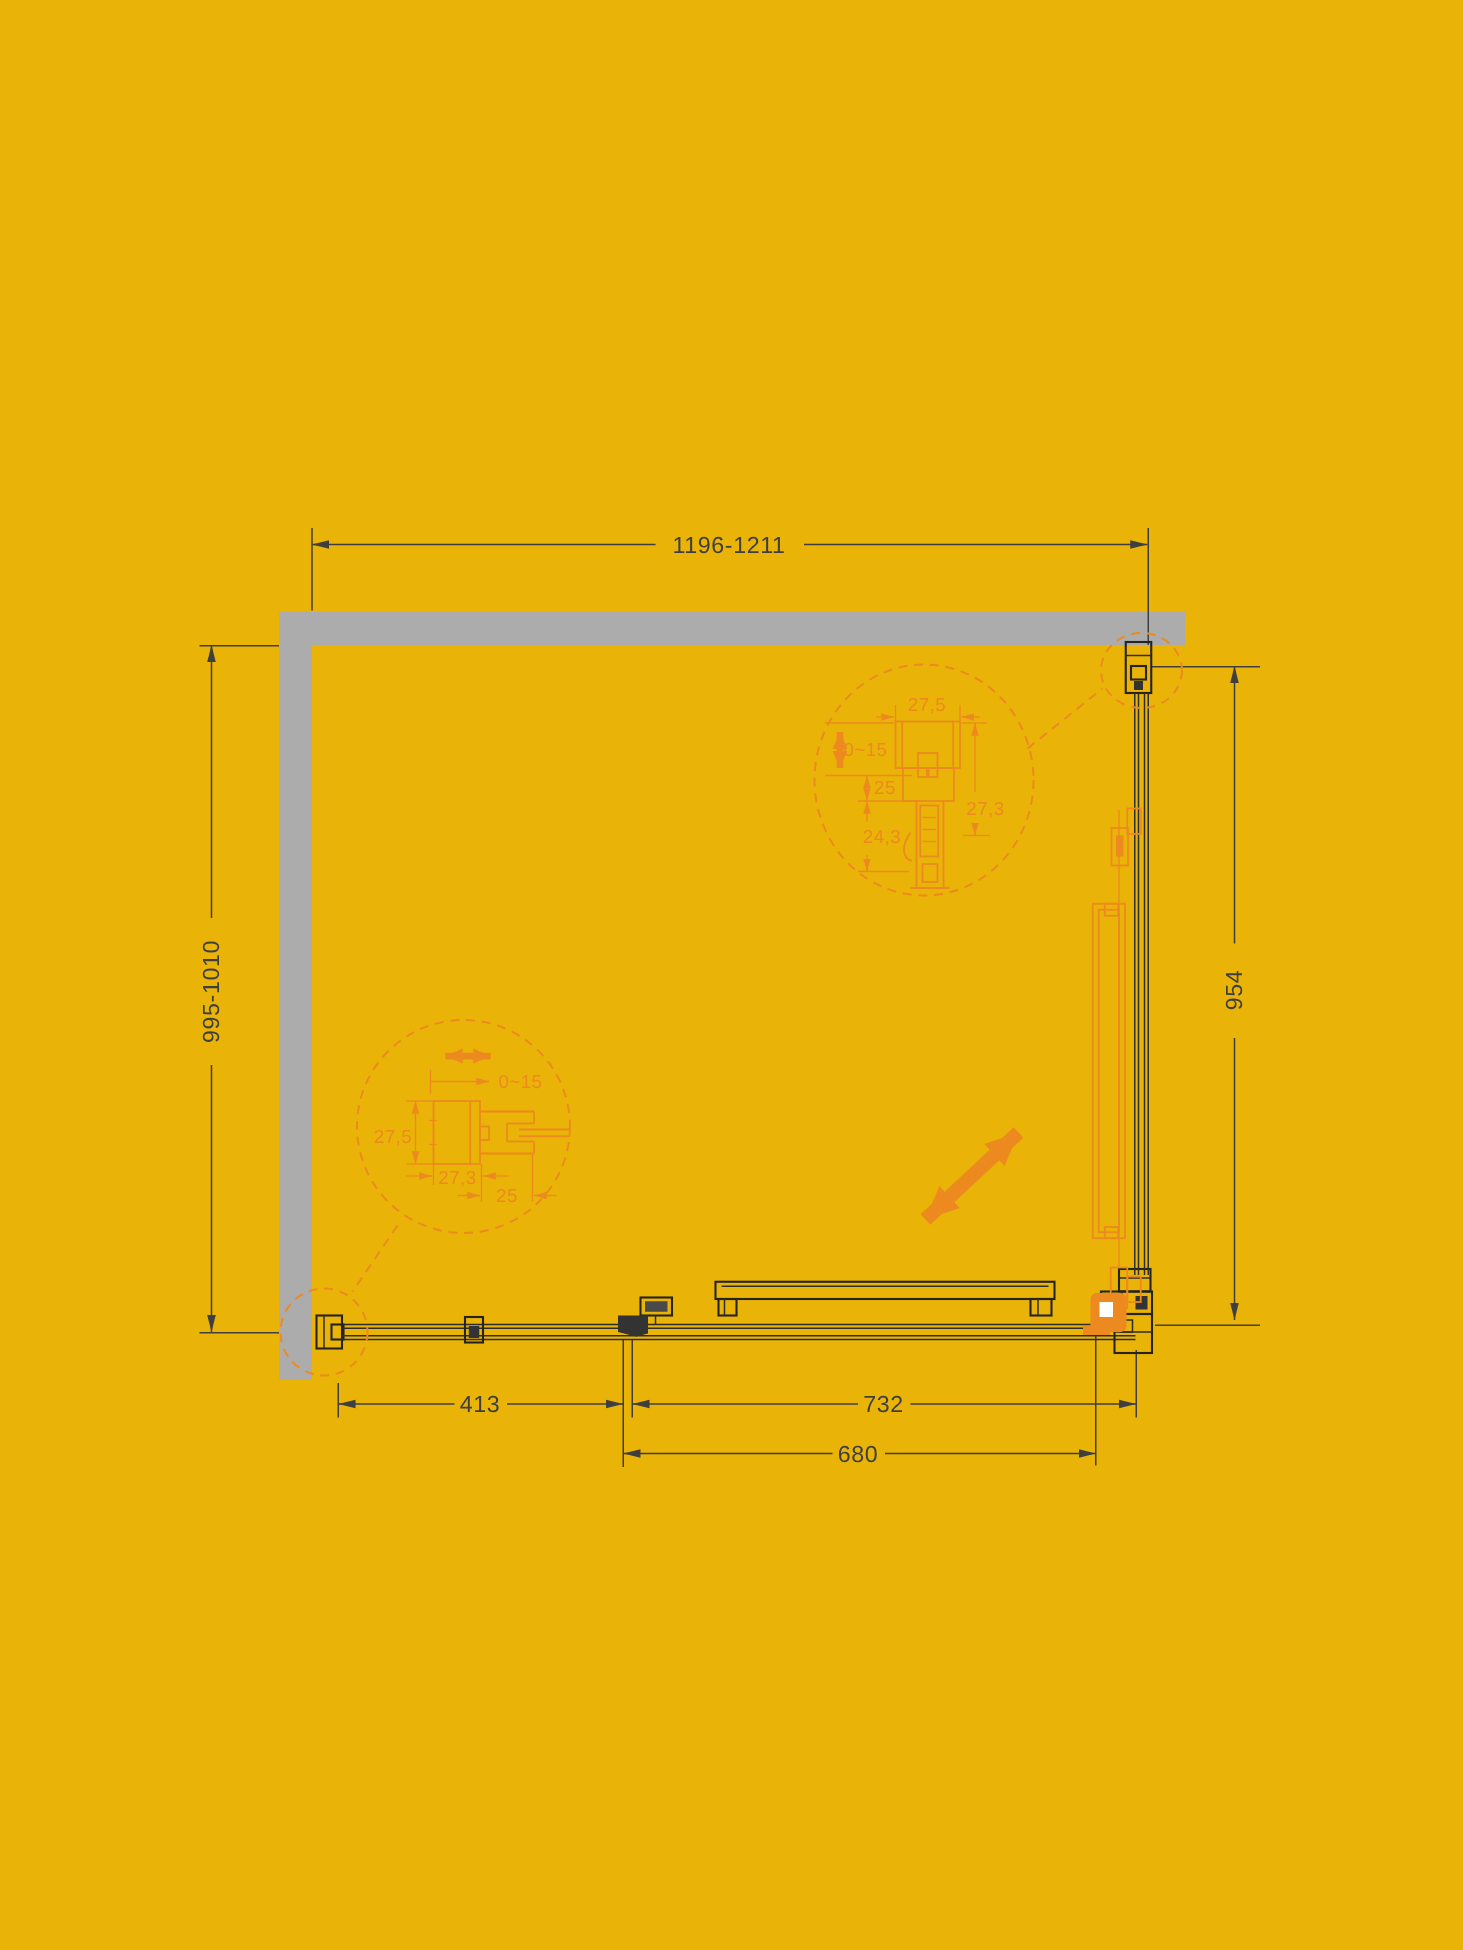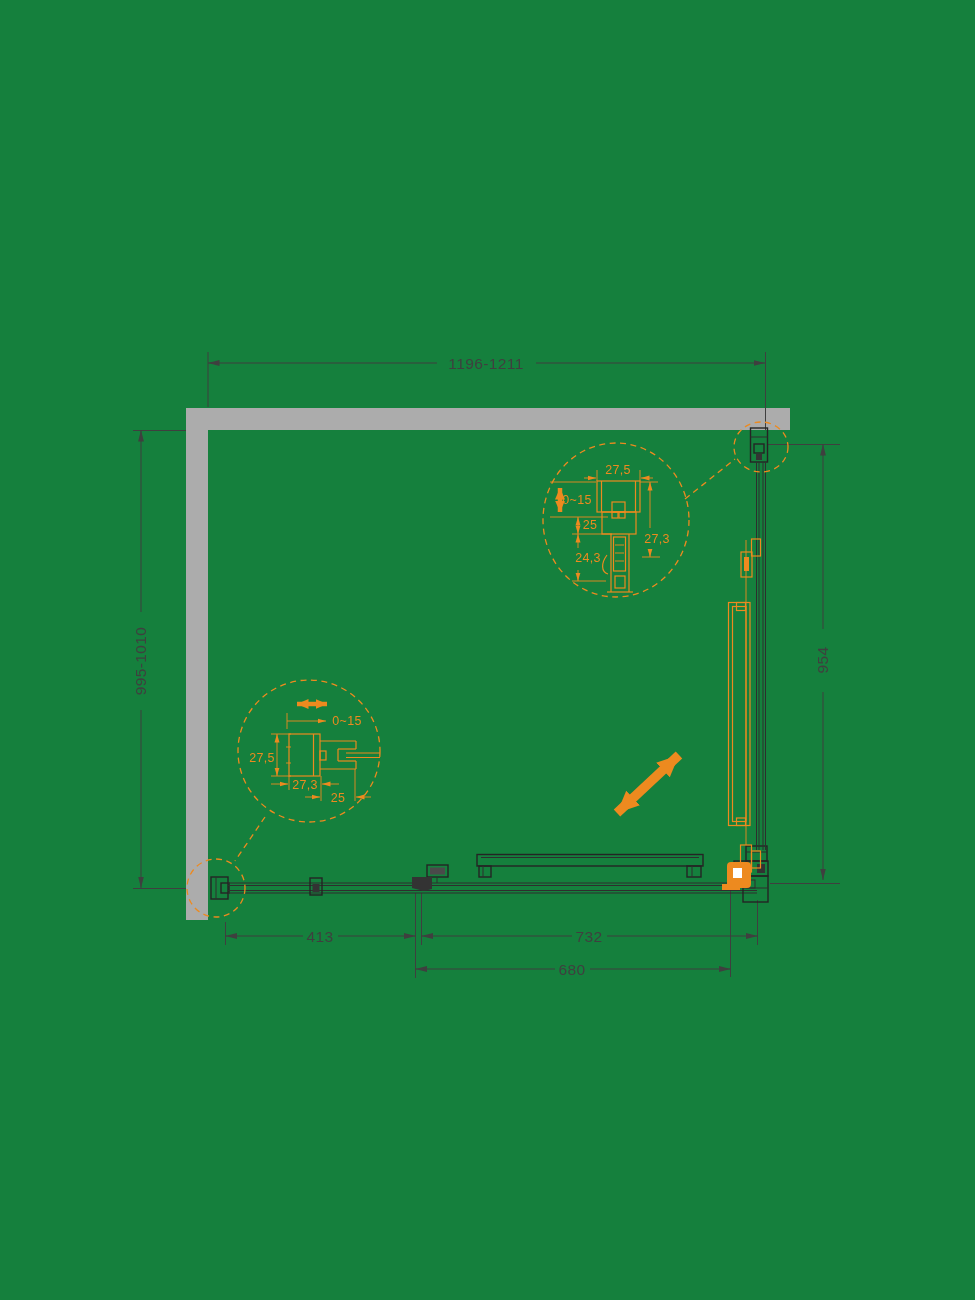--- a/index.html
+++ b/index.html
@@ -1,21 +1,21 @@
 <!DOCTYPE html>
 <html style="--accent: #ED8A1F; --wall: #ACACAC; --line: #3F3F3F;"><head>
 <meta charset="utf-8">
 <style>
   :root{
     --accent:#ED8A1F;
     --wall:#ACACAC;
     --line:#3F3F3F;
   }
   html,body{margin:0;padding:0;background:#fff;}
-  .stage{position:relative;width:975px;height:1300px;background:#15803d;overflow:hidden;}
+  .stage{position:relative;width:975px;height:1300px;background:#eab308;overflow:hidden;}
   svg{display:block;}
   text{font-family:"Liberation Sans","DejaVu Sans",sans-serif;}
   .w{fill:var(--wall);}
   .ln{stroke:#2e2e2e;stroke-width:1;fill:none;}
   .ln2{stroke:#242424;stroke-width:1.4;fill:none;}
   .fdk{fill:#333;}
   .dim{stroke:var(--line);stroke-width:1;fill:none;}
   .dtx{fill:var(--line);font-size:15.5px;letter-spacing:.4px;}
   .o{stroke:var(--accent);stroke-width:1.2;fill:none;}
   .ot{stroke:var(--accent);stroke-width:.9;fill:none;}

